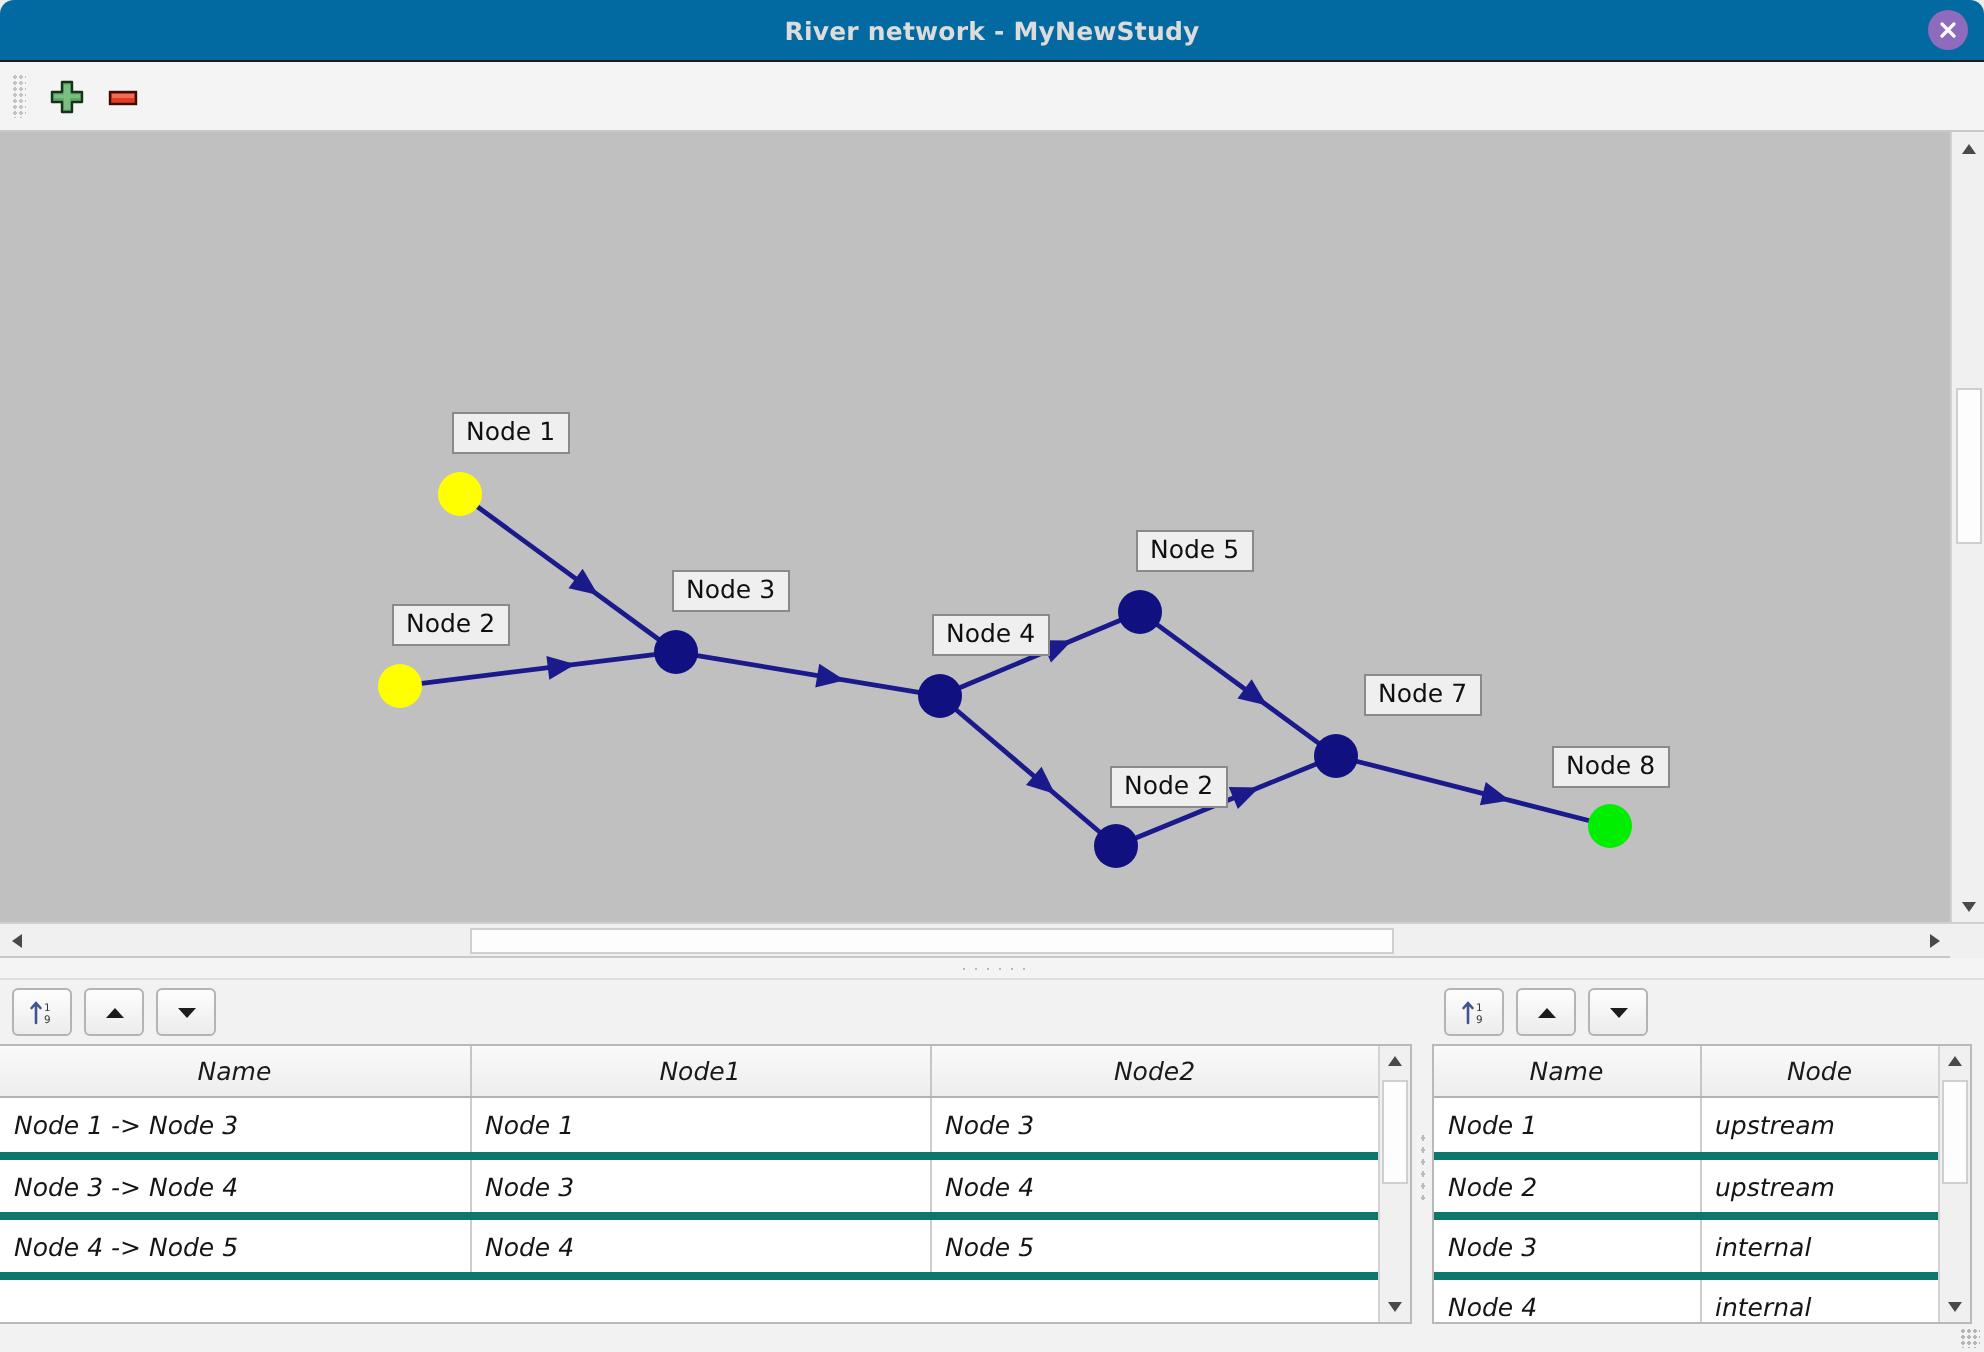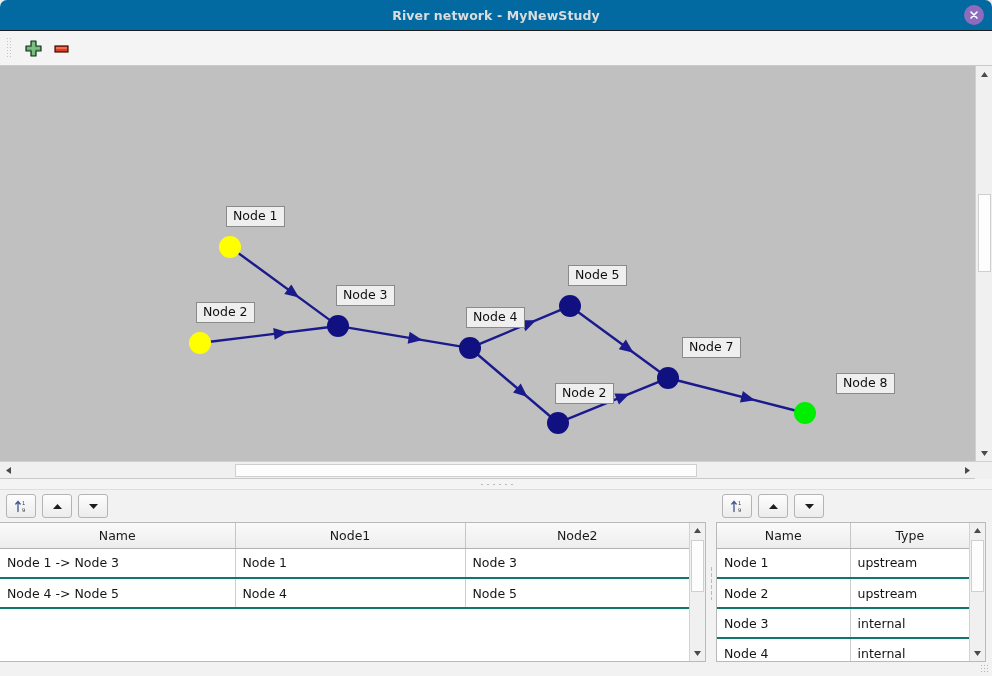--- a/index.html
+++ b/index.html
@@ -209,34 +209,35 @@
     border-bottom: 1px solid #b2b2b2;
     font-weight: normal;
     height: 25px;
     text-align: center;
     color: #1a1a1a;
     cursor: pointer;
   }
   table.grid th:last-child { border-right: none; }
   table.grid td {
     border-right: 1px solid #cdcdcd;
-    border-bottom: 2px solid #0f766e;
+    border-bottom: 4px solid #0f766e;
     height: 30px;
     padding: 0 0 0 7px;
     background: #ffffff;
     white-space: nowrap;
     overflow: hidden;
     text-overflow: ellipsis;
     cursor: default;
   }
   table.grid td:last-child { border-right: none; }
   .grid-scroll {
     flex: 1 1 auto;
     overflow: hidden;
     min-width: 0;
+    font-style: italic;
   }
   .grid-vscroll {
     flex: 0 0 16px;
     width: 16px;
     background: #f0f0f0;
     border-left: 1px solid #d3d3d3;
     position: relative;
   }
   .grid-vscroll .gv-up, .grid-vscroll .gv-dn {
     position: absolute; left: 0; width: 15px; height: 15px;
@@ -331,21 +332,21 @@
               <circle cx="805" cy="347" r="11" fill="#00ee00"></circle>
             </svg>
           <div id="graph-labels">
               <div class="node-label" style="left: 226px; top: 140px;">Node 1</div>
               <div class="node-label" style="left: 196px; top: 236px;">Node 2</div>
               <div class="node-label" style="left: 336px; top: 219px;">Node 3</div>
               <div class="node-label" style="left: 466px; top: 241px;">Node 4</div>
               <div class="node-label" style="left: 568px; top: 199px;">Node 5</div>
               <div class="node-label" style="left: 555px; top: 317px;">Node 2</div>
               <div class="node-label" style="left: 666px; top: 271px; margin-left: 16px;">Node 7</div>
-              <div class="node-label" style="left: 836px; top: 307px;">Node 8</div>
+              <div class="node-label" style="left: 776px; top: 307px;">Node 8</div>
             </div>
         </div>
         <div class="vscroll">
           <div class="arrow-up">
             <svg width="9" height="7" viewBox="0 0 9 7">
                 <path d="M4.5 1 L8 6 L1 6 Z" fill="#4a4a4a"></path>
               </svg>
           </div>
           <div class="thumb"></div>
           <div class="arrow-dn">
@@ -415,20 +416,25 @@
                   <th>Node2</th>
                 </tr>
               </thead>
             <tbody id="reaches-body">
                 <tr>
                   <td>Node 1 -&gt; Node 3</td>
                   <td>Node 1</td>
                   <td>Node 3</td>
                 </tr>
                 <tr>
+                  <td>Node 3 -&gt; Node 4</td>
+                  <td>Node 3</td>
+                  <td>Node 4</td>
+                </tr>
+                <tr>
                   <td>Node 4 -&gt; Node 5</td>
                   <td>Node 4</td>
                   <td>Node 5</td>
                 </tr>
               </tbody>
           </table>
         </div>
         <div class="grid-vscroll">
           <div class="gv-up">
             <svg width="9" height="7" viewBox="0 0 9 7">
@@ -472,21 +478,21 @@
       <div class="table-wrap">
         <div class="grid-scroll">
           <table class="grid">
             <colgroup>
                 <col style="width:133px">
                 <col>
               </colgroup>
             <thead>
                 <tr id="nodes-head">
                   <th>Name</th>
-                  <th>Type</th>
+                  <th>Node</th>
                 </tr>
               </thead>
             <tbody id="nodes-body">
                 <tr>
                   <td>Node 1</td>
                   <td>upstream</td>
                 </tr>
                 <tr>
                   <td>Node 2</td>
                   <td>upstream</td>

